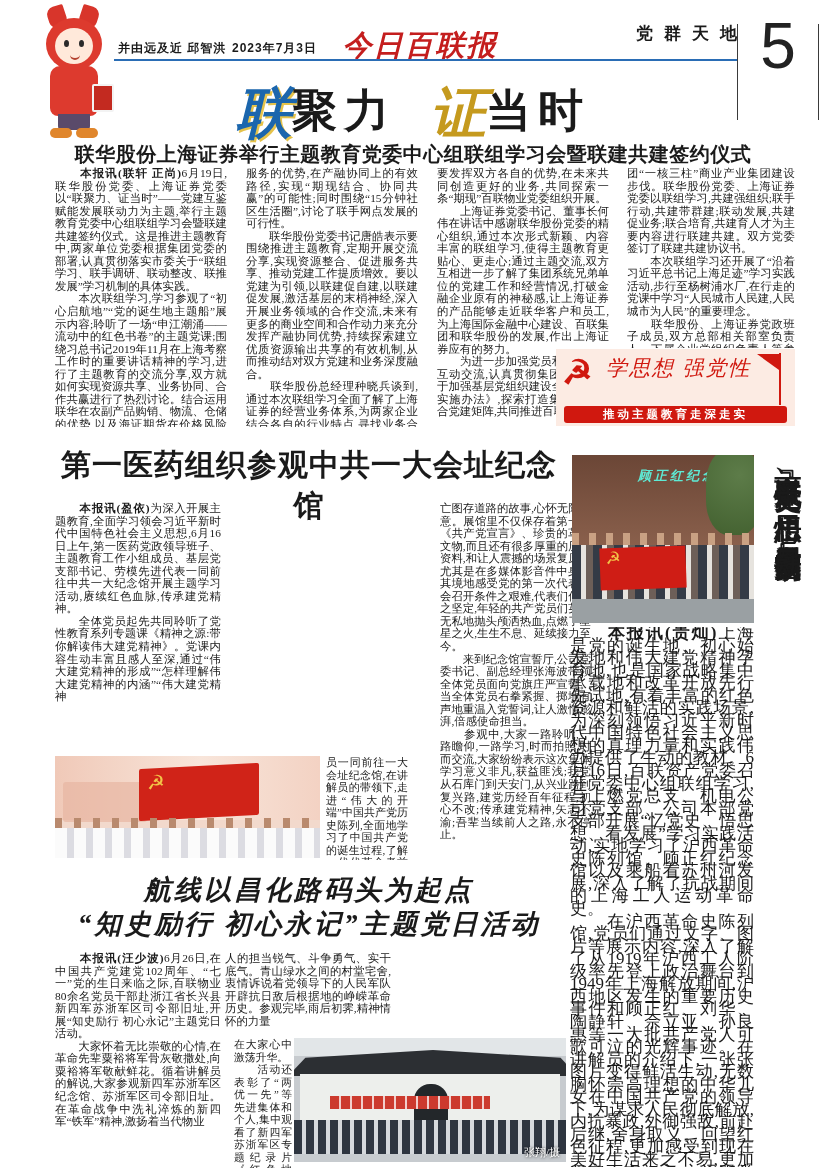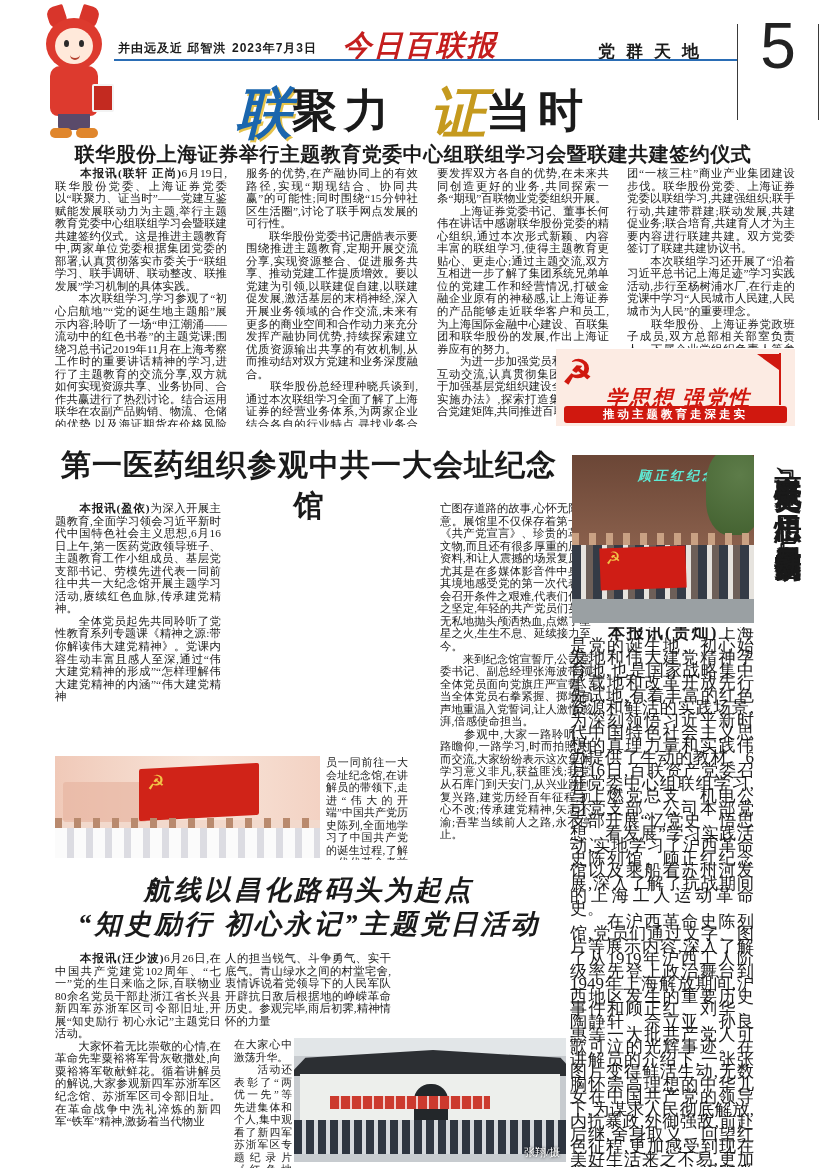--- a/index.html
+++ b/index.html
@@ -5,21 +5,21 @@
   html,body{margin:0;padding:0;background:#e8e8e8;}
   #page{position:relative;width:826px;height:1169px;background:#ffffff;margin:0 auto;overflow:hidden;
         font-family:"Liberation Serif","DejaVu Serif",serif;color:#1a1a1a;}
   .sans{font-family:"Liberation Sans","DejaVu Sans",sans-serif;}
   .abs{position:absolute;}
 
   
   .hdr-meta{top:40px;font-size:12px;font-weight:bold;letter-spacing:1px;}
   .masthead{top:26px;left:320px;width:200px;text-align:center;font-size:29px;font-weight:bold;
             font-style:italic;letter-spacing:2px;}
-  .section{top:40px;left:598px;width:150px;font-size:17px;font-weight:bold;letter-spacing:11px;}
+  .section{top:22px;left:598px;width:150px;font-size:17px;font-weight:bold;letter-spacing:11px;text-align:right;}
   .hdr-rule{top:59px;left:114px;width:624px;height:2px;}
   .vline{width:1px;height:96px;top:24px;background:#3a3a3a;}
   .pagenum{top:14px;left:739px;width:78px;text-align:center;font-size:64px;font-weight:300;color:#222;line-height:1;}
 
   
   .mascot{left:36px;top:6px;width:80px;height:142px;}
   .mascot div{position:absolute;}
   .m-horn1{left:12px;top:0;width:18px;height:22px;background:#d8352b;border-radius:8px 2px 8px 8px;transform:rotate(-18deg);}
   .m-horn2{left:44px;top:0;width:18px;height:22px;background:#d8352b;border-radius:2px 8px 8px 8px;transform:rotate(18deg);}
   .m-hood{left:10px;top:12px;width:56px;height:52px;background:#dd3a2e;border-radius:50%;}
@@ -41,22 +41,22 @@
   .a1-sub{top:141px;left:40px;width:746px;text-align:center;font-size:20px;font-weight:bold;letter-spacing:0.5px;
           font-family:"Liberation Sans","DejaVu Sans",sans-serif;}
   .bt{font-size:11.4px;line-height:12.55px;text-align:justify;white-space:pre-wrap;overflow:hidden;}
   .bt b{letter-spacing:0.5px;}
   .a1c{top:167px;height:260px;width:172px;}
 
   
   .banner{left:556px;top:349px;width:239px;height:77px;background:#fcebe3;overflow:hidden;}
   .banner div{position:absolute;}
   .bn-emblem{left:6px;top:4px;font-size:34px;line-height:40px;color:#d0180f;font-weight:bold;}
-  .bn-l1{left:50px;top:5px;font-size:21px;font-weight:700;font-style:italic;color:#d0180f;letter-spacing:2px;
-         font-family:"Liberation Serif","DejaVu Serif",serif;margin-top:30px;}
+  .bn-l1{left:50px;top:5px;font-size:21px;font-weight:400;font-style:italic;color:#d0180f;letter-spacing:2px;
+         font-family:"Liberation Serif","DejaVu Serif",serif;}
   .bn-l2{left:78px;top:30px;font-size:21px;font-weight:900;font-style:italic;color:#d0180f;letter-spacing:2px;}
   .bn-flagpole{right:14px;top:4px;width:2px;height:52px;background:#d0180f;}
   .bn-flag{right:16px;top:5px;width:0;height:0;border-top:16px solid #d0180f;border-left:22px solid transparent;}
   .bn-strip{left:8px;right:8px;bottom:3px;height:17px;background:#d0180f;border-radius:3px;color:#fff;
             font-size:11.5px;font-weight:bold;letter-spacing:3px;text-align:center;line-height:17px;
             font-family:"Liberation Sans","DejaVu Sans",sans-serif;}
 
   
   .a2-title{top:445px;left:48px;width:522px;text-align:center;font-size:30px;font-weight:900;letter-spacing:1px;}
   .a2c{top:502px;height:252px;width:166px;}

